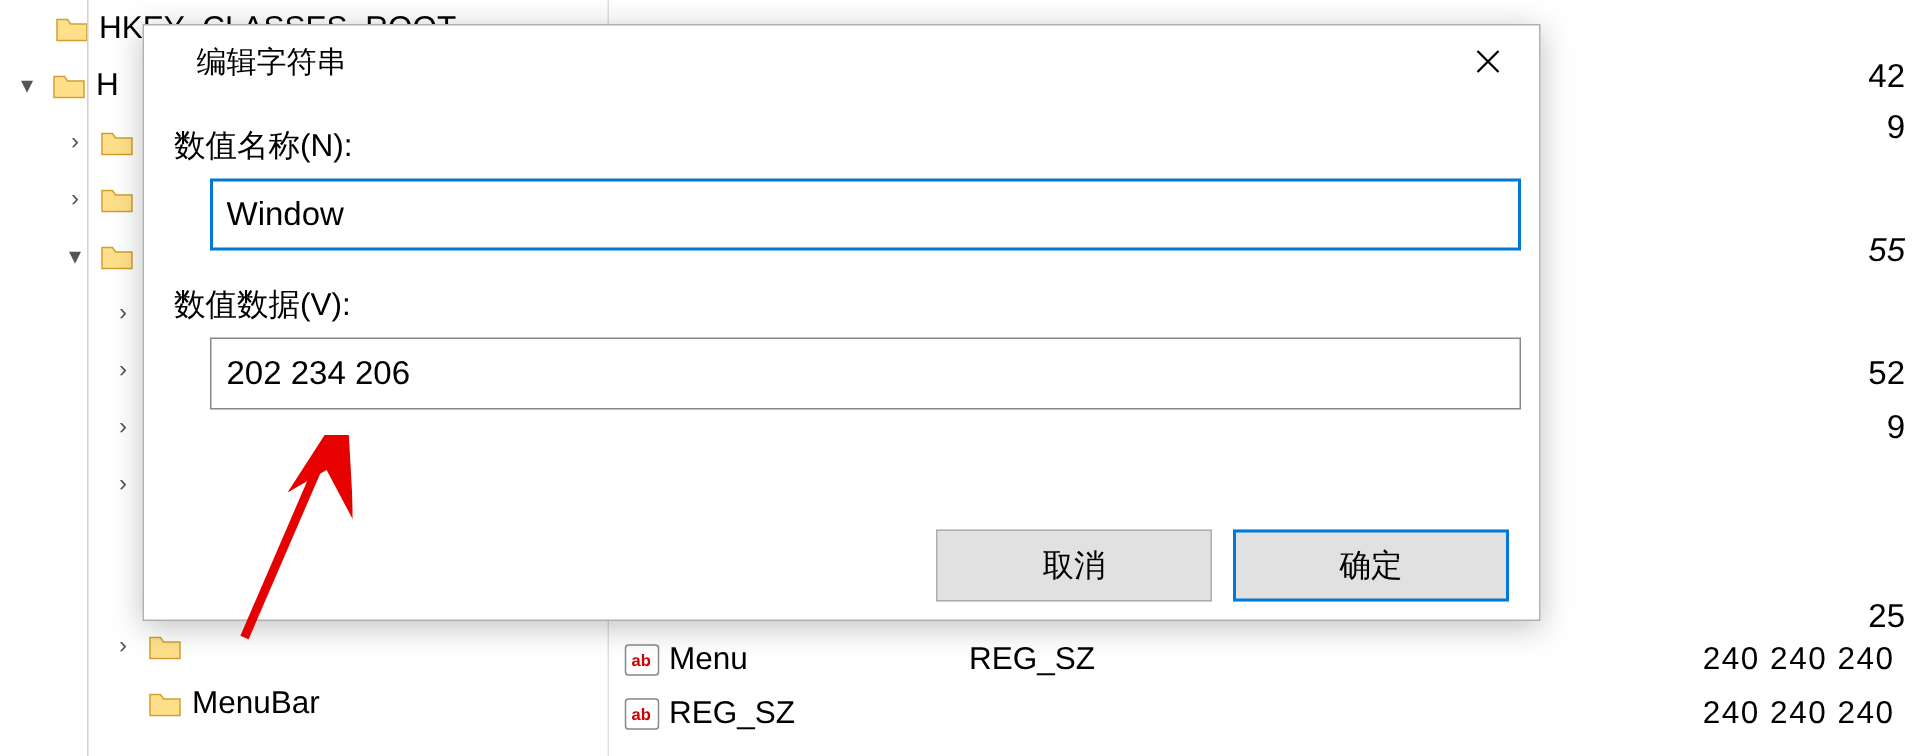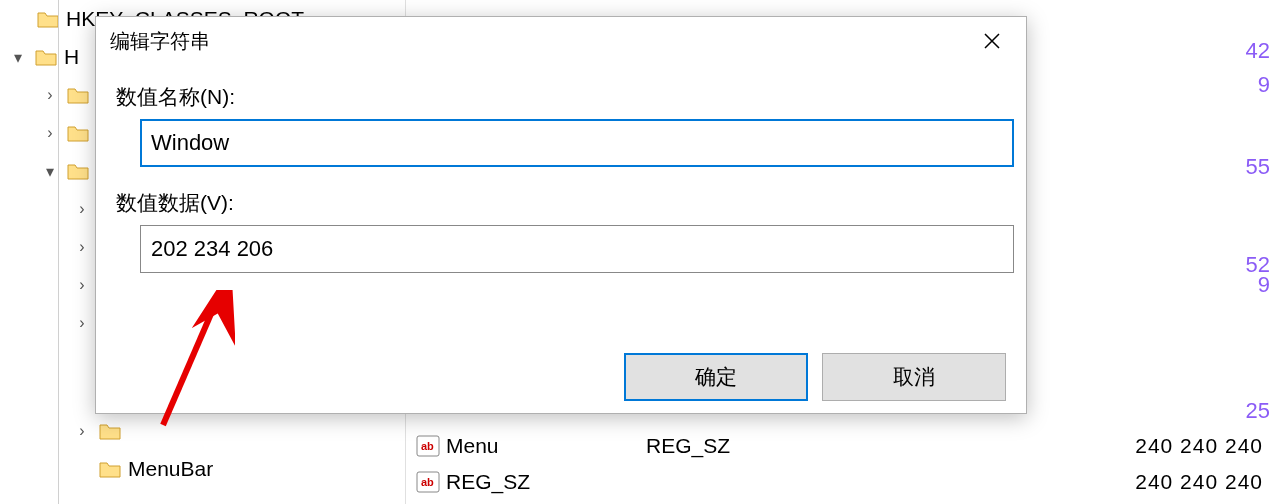--- a/index.html
+++ b/index.html
@@ -9,35 +9,35 @@
     .tree { position: absolute; left: 0; top: 0; width: 405px; height: 504px; font-size: 21px; color: #000; }
     .tree-row { display: flex; align-items: center; height: 38px; padding-left: 8px; }
     .tree-row .chev { width: 20px; text-align: center; font-size: 16px; color: #555; }
     .tree-row .folder-icon { width: 24px; height: 20px; margin: 0 6px; display: flex; align-items: center; justify-content: center; }
     .tree-row .label { white-space: nowrap; }
     .indent1 { padding-left: 40px; }
     .indent2 { padding-left: 72px; }
     
     
     .list-panel { position: absolute; left: 405px; top: 0; right: 0; height: 504px; border-left: 1px solid #e0e0e0; font-size: 21px; }
-    .list-row { display: flex; align-items: center; height: 36px; }
+    .list-row { display: flex; height: 36px; }
     .list-icon { width: 28px; height: 24px; margin-left: 8px; margin-right: 4px; display: flex; align-items: center; justify-content: center; }
     .col-name { width: 200px; }
     .col-type { width: 210px; }
     .col-data { flex: 1; text-align: right; padding-right: 17px; letter-spacing: 1px; }
     
     
     .dialog {
       position: absolute; left: 95px; top: 16px; width: 932px; height: 398px;
       background: #fff; border: 1px solid #b0b0b0;
       box-shadow: 0 4px 20px rgba(0,0,0,0.25);
     }
     .dialog-titlebar {
       display: flex; justify-content: space-between; align-items: center;
-      height: 48px; padding: 0 14px; font-size: 20px;
+      height: 48px; padding: 0 14px; font-size: 20px; margin-left: 21px;
     }
     .dialog-close { width: 40px; height: 40px; display: flex; align-items: center; justify-content: center; cursor: pointer; }
     .dialog-body { padding: 18px 36px 0 20px; }
     .field-label { font-size: 21px; margin-bottom: 8px; }
     .field-input {
       width: 100%; font-size: 22px; padding: 8px 10px; height: 48px;
       border: 1px solid #888; outline: none; margin-left: 24px;
     }
     .field-input.focus { border: 2px solid #0078d7; padding: 7px 9px; }
     .field-block { margin-bottom: 22px; }
@@ -50,21 +50,21 @@
     
     
     .arrow {
       position: absolute; left: 145px; top: 290px; width: 90px; height: 140px;
       pointer-events: none; z-index: 50;
     }
     
     .vline { position: absolute; top: 0; bottom: 0; width: 1px; background: #d0d0d0; }
     
     
-    .peek-num { position: absolute; right: 10px; font-size: 22px; color: #8b5cf6; }
+    .peek-num { position: absolute; right: 10px; font-size: 22px; color: #000000; }
   </style>
 </head>
 <body>
 
 <div class="tree">
   <div class="tree-row" style="padding-left:30px;">
     <span class="folder-icon">
       <svg width="22" height="18" viewBox="0 0 22 18">
           <path d="M1 3 h7 l2 3 h11 v11 h-20 z" fill="#ffe08a" stroke="#d0a030"></path>
         </svg>
@@ -158,22 +158,22 @@
           <text x="5" y="15" font-size="11" fill="#c00" font-weight="bold">ab</text>
         </svg>
     </span>
     <span class="col-type">REG_SZ</span>
     <span class="col-data">240 240 240</span>
   </div>
 </div>
 
 <span class="peek-num" style="top:38px;">42</span>
 <span class="peek-num" style="top:72px;">9</span>
-<span class="peek-num" style="top:154px;">55</span>
-<span class="peek-num" style="top:252px;margin-left:23px;">52</span>
+<span class="peek-num" style="top:154px;font-style:italic;">55</span>
+<span class="peek-num" style="top:236px;margin-left:23px;">52</span>
 <span class="peek-num" style="top:272px;">9</span>
 <span class="peek-num" style="top:398px;">25</span>
 
 <div class="dialog">
   <div class="dialog-titlebar">
     <span>编辑字符串</span>
     <span class="dialog-close">
       <svg width="18" height="18" viewBox="0 0 18 18">
           <path d="M2 2 L16 16 M16 2 L2 16" stroke="#000" stroke-width="1.5"></path>
         </svg>
@@ -183,22 +183,22 @@
     <div class="field-block">
       <div class="field-label">数值名称(N):</div>
       <input class="field-input focus" value="Window" style="">
     </div>
     <div class="field-block">
       <div class="field-label">数值数据(V):</div>
       <input class="field-input" value="202 234 206" style="">
     </div>
   </div>
   <div class="dialog-actions">
+    <div class="btn">取消</div>
     <div class="btn primary">确定</div>
-    <div class="btn">取消</div>
   </div>
 </div>
 
 <svg class="arrow" viewBox="0 0 90 140">
   <defs>
     <marker id="ah" markerWidth="12" markerHeight="12" refX="6" refY="2" orient="auto">
       <path d="M0 0 L12 2 L0 8 L4 3 z" fill="#e60000"></path>
     </marker>
   </defs>
   <line x1="18" y1="135" x2="72" y2="10" stroke="#e60000" stroke-width="6" marker-end="url(#ah)"></line>

